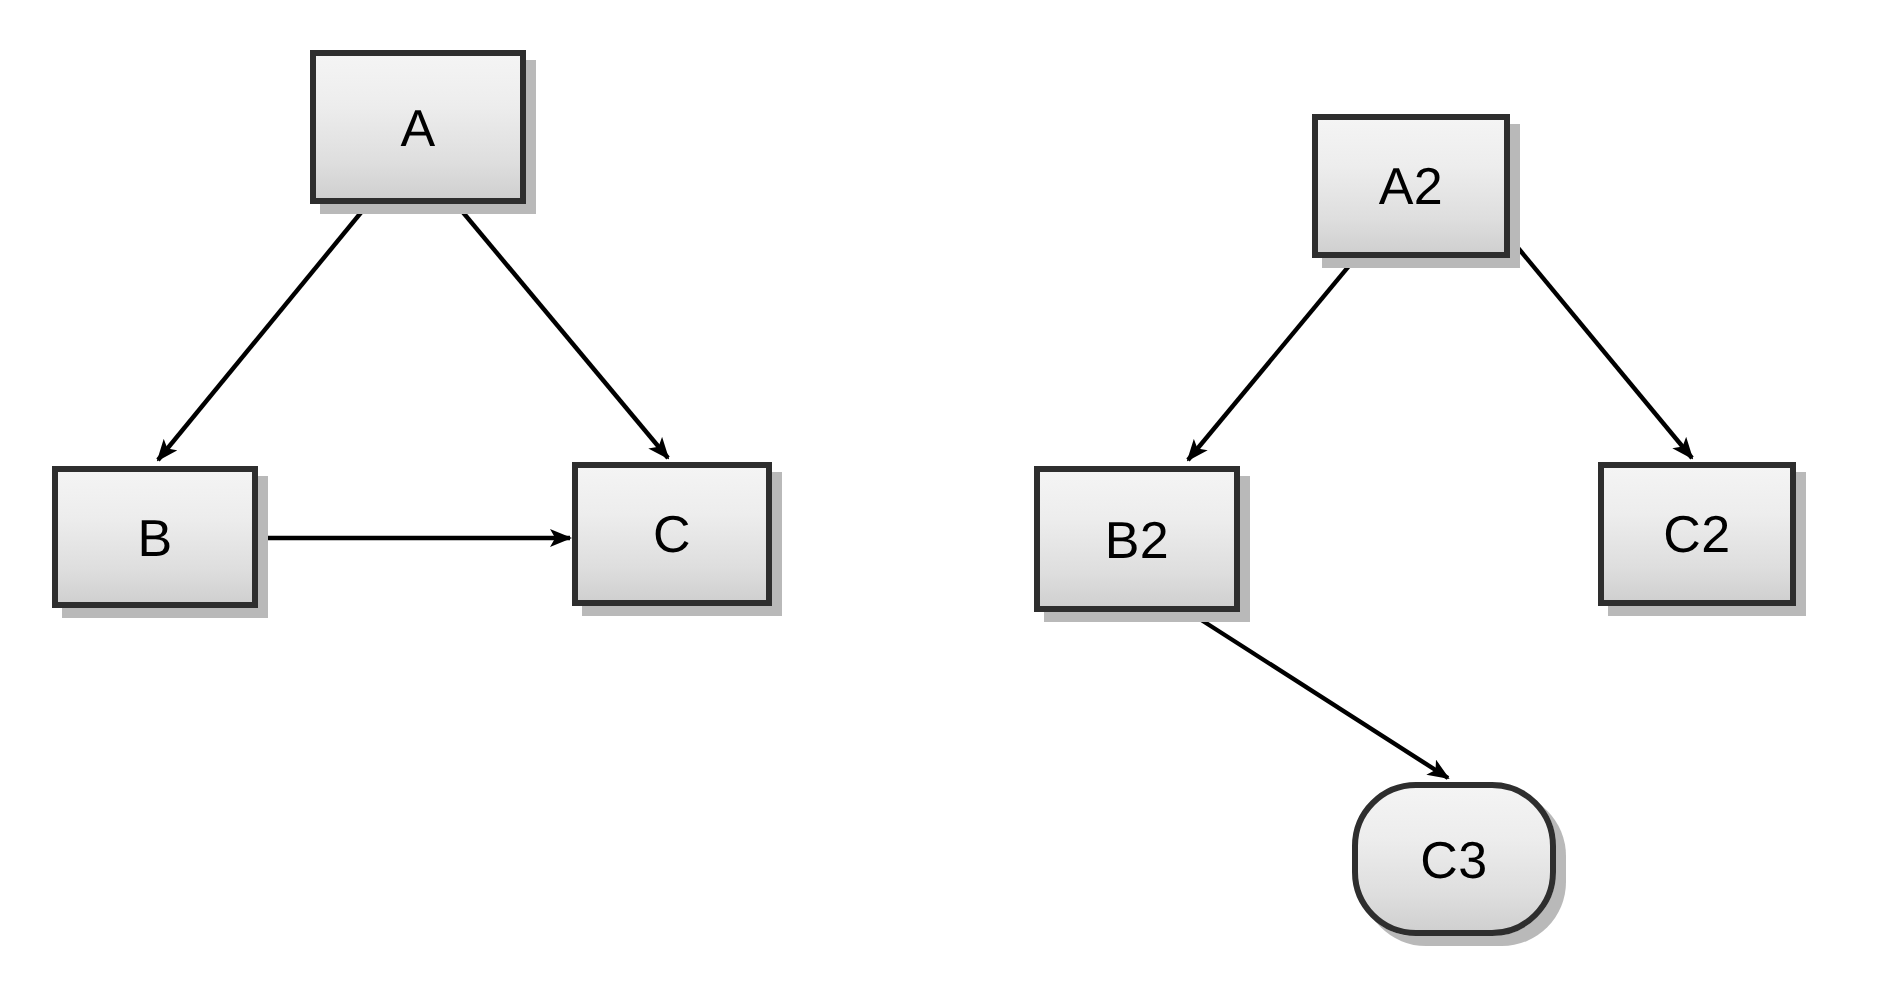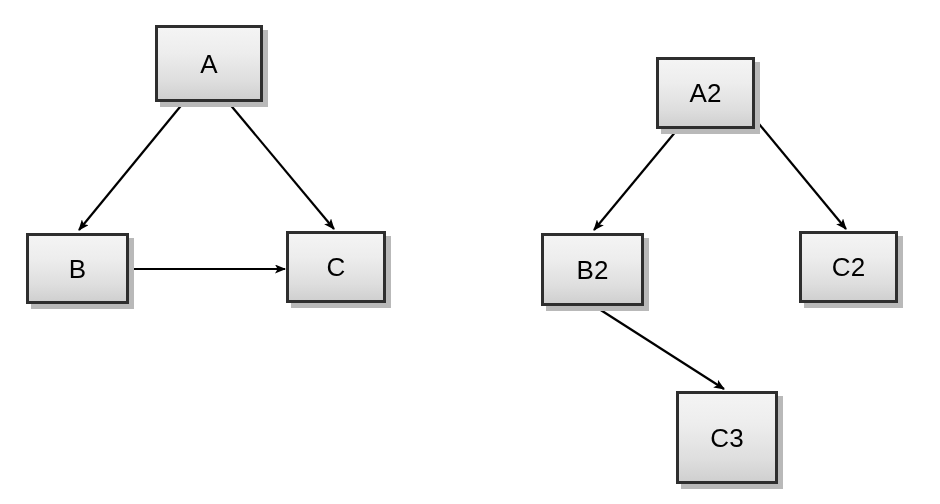--- a/index.html
+++ b/index.html
@@ -73,24 +73,24 @@
       </div>
       <div class="node" style="left: 26px; top: 233px; width: 103px; height: 71px;">
         <span class="node-label">B</span>
       </div>
       <div class="node" style="left: 286px; top: 231px; width: 100px; height: 72px;">
         <span class="node-label">C</span>
       </div>
       <div class="node" style="left: 656px; top: 25px; width: 99px; height: 72px; margin-top: 32px;">
         <span class="node-label">A2</span>
       </div>
-      <div class="node" style="left: 541px; top: 233px; width: 103px; height: 73px;">
+      <div class="node" style="left: 517px; top: 233px; width: 103px; height: 73px;">
         <span class="node-label">B2</span>
       </div>
       <div class="node" style="left: 799px; top: 231px; width: 99px; height: 72px; justify-content: center;">
         <span class="node-label">C2</span>
       </div>
-      <div class="node" style="left: 676px; top: 391px; width: 102px; height: 93px;">
+      <div class="node" style="left: 676px; top: 391px; width: 102px; height: 77px; border-radius: 32px;">
         <span class="node-label">C3</span>
       </div>
     </div>
 
 </div>
 
 </body></html>

